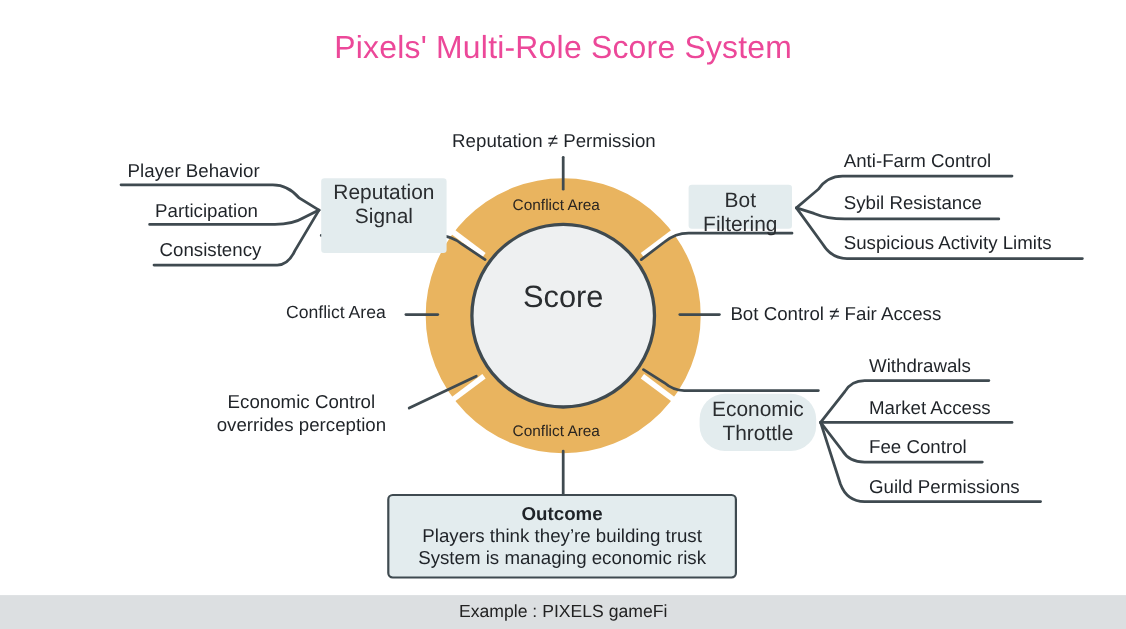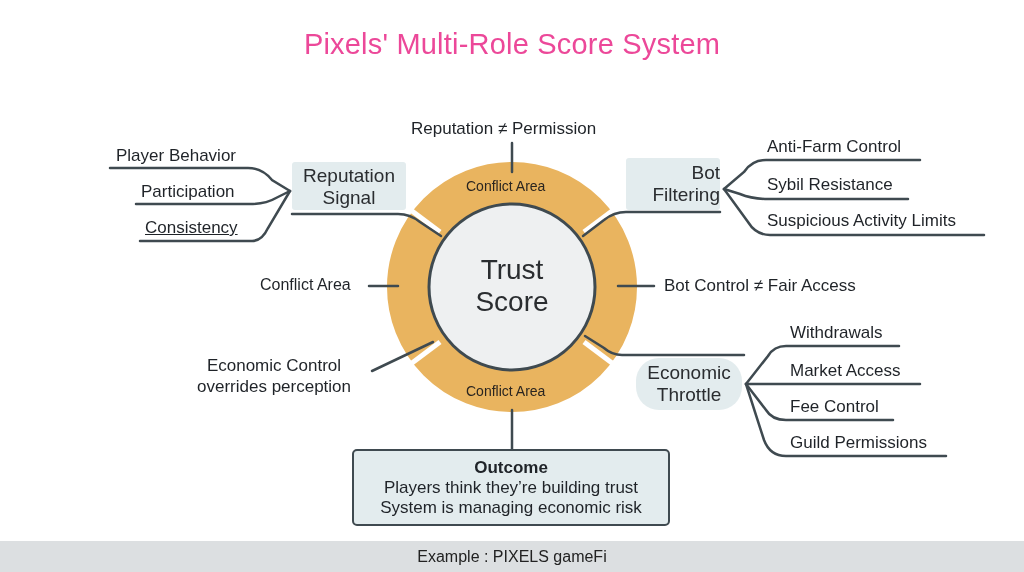--- a/index.html
+++ b/index.html
@@ -60,44 +60,43 @@
     <path d="M744 355 L622 355 Q612 355 604 348 L585 336"></path>
 
     <path d="M899 346 L786 346 Q774 346 768 356 L746 384"></path>
     <path d="M920 384 L746 384"></path>
     <path d="M893 420 L786 420 Q772 420 766 410 L746 384"></path>
     <path d="M946 456 L786 456 Q770 456 764 440 L746 384"></path>
   </g>
 </svg>
 
 <div class="center-text">
-  <div>Trust</div>
   <div>Score</div>
 </div>
 
 <div class="conflict" style="left:466px; top:178px;">Conflict Area</div>
 <div class="conflict" style="left:466px; top:383px;">Conflict Area</div>
 
 <div class="lbl" style="left:411px; top:119px;">Reputation ≠ Permission</div>
 <div class="lbl" style="left:260px; top:276px; font-size:16px;">Conflict Area</div>
 <div class="lbl" style="left:664px; top:276px;">Bot Control ≠ Fair Access</div>
 <div class="lbl" style="left:186px; top:355px; width:176px; text-align:center; line-height:21px;">
   <div>Economic Control</div>
   <div>overrides perception</div>
 </div>
 
-<div class="box" style="left:292px; top:162px; width:114px; height:48px; padding-top:3px; box-sizing:border-box;">
+<div class="box" style="left:292px; top:162px; width:114px; height:68px; padding-top:3px; box-sizing:border-box;">
   <div>Reputation</div>
   <div>Signal</div>
 </div>
 <div class="lbl" style="left:116px; top:146px;">Player Behavior</div>
 <div class="lbl" style="left:141px; top:182px;">Participation</div>
-<div class="lbl" style="left:145px; top:218px;text-decoration:underline;">Consistency</div>
+<div class="lbl" style="left:145px; top:218px;">Consistency</div>
 
-<div class="box" style="left:626px; top:158px; width:94px; height:52px; padding-top:4px; box-sizing:border-box;text-align:right;">
+<div class="box" style="left:626px; top:168px; width:94px; height:40px; padding-top:4px; box-sizing:border-box;">
   <div>Bot</div>
   <div>Filtering</div>
 </div>
 <div class="lbl" style="left:767px; top:137px;">Anti-Farm Control</div>
 <div class="lbl" style="left:767px; top:175px;">Sybil Resistance</div>
 <div class="lbl" style="left:767px; top:211px;">Suspicious Activity Limits</div>
 
 <div class="box" style="left:636px; top:358px; width:106px; height:52px; padding-top:4px; box-sizing:border-box;border-radius:23px;">
   <div>Economic</div>
   <div>Throttle</div>

